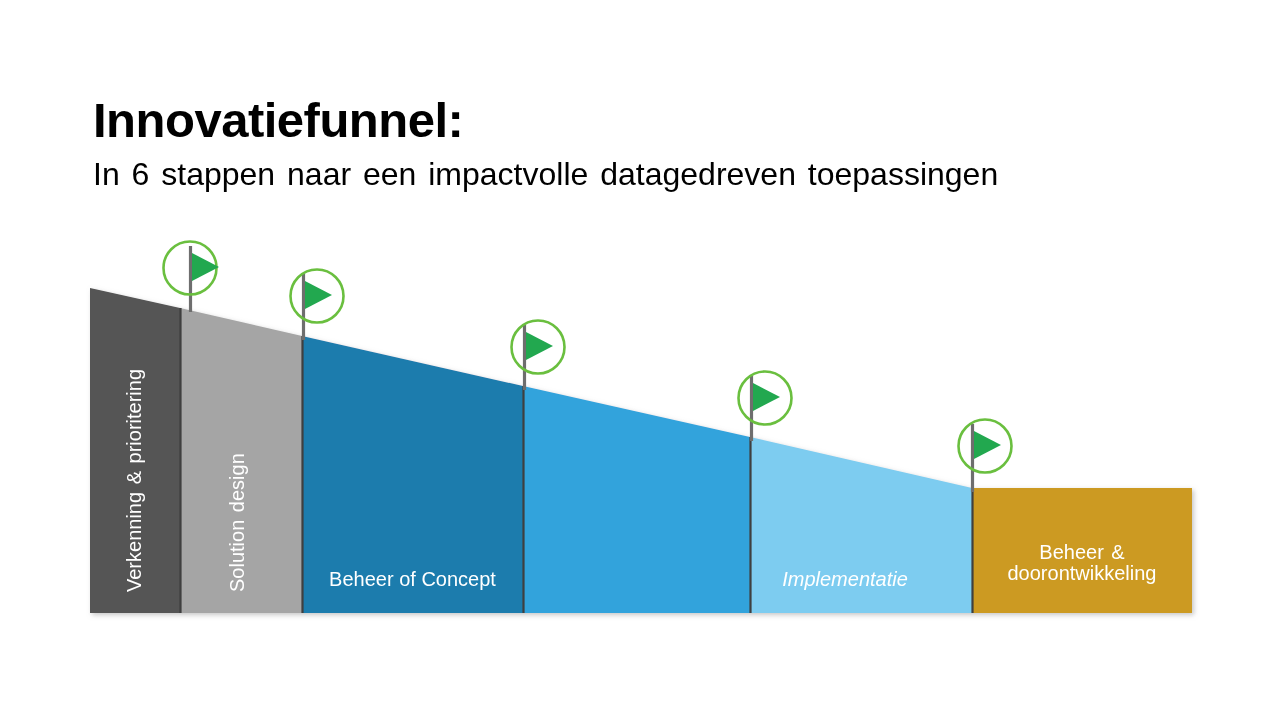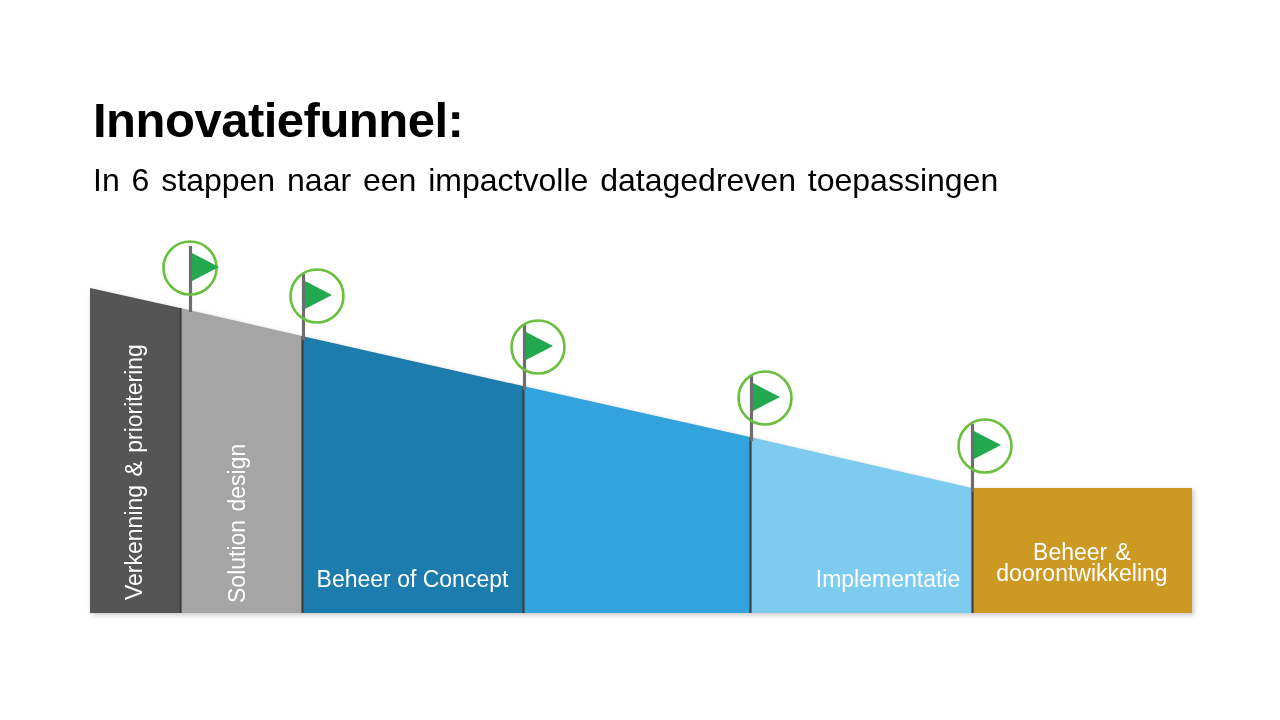--- a/index.html
+++ b/index.html
@@ -34,41 +34,41 @@
     line-height: 56px;
     color: #000000;
     letter-spacing: -0.5px;
     white-space: nowrap;
   }
   #page-subtitle {
     font-size: 32px;
     font-weight: normal;
     line-height: 40px;
     color: #000000;
-    margin-top: 12px;
+    margin-top: 6px;
     white-space: nowrap;
     word-spacing: 3px;
   }
   
   #funnel {
     position: absolute;
     left: 0;
     top: 0;
     width: 1280px;
     height: 720px;
   }
   #funnel-svg {
     position: absolute;
     left: 0;
     top: 0;
   }
   .seg-label {
     position: absolute;
     color: #ffffff;
-    font-size: 23px;
+    font-size: 20px;
     line-height: 21px;
     text-align: center;
     white-space: nowrap;
     pointer-events: none;
   }
   .seg-label.vertical {
     writing-mode: vertical-rl;
     transform: rotate(180deg);
     white-space: nowrap;
     word-spacing: 2px;
@@ -151,21 +151,21 @@
 
     </svg>
 
     <div class="seg-label vertical" style="left:124px; top:360px; height:240px; width:22px;">Verkenning &amp; prioritering</div>
 
     <div class="seg-label vertical" style="left:227px; top:443px; height:160px; width:22px;">Solution design</div>
 
     <div class="seg-label" style="left:302px; top:569px; width:221px;">Beheer of Concept</div>
 
 
-    <div class="seg-label" style="left:777px; top:569px; width:222px;">Implementatie</div>
+    <div class="seg-label" style="left:734px; top:569px; width:222px;font-style:italic;">Implementatie</div>
 
     <div class="seg-label two-line" style="left:972px; top:542px; width:220px;">
       <span>Beheer &amp;</span><br>
       <span>doorontwikkeling</span>
     </div>
 
   </div>
 </div>
 
 </body></html>

